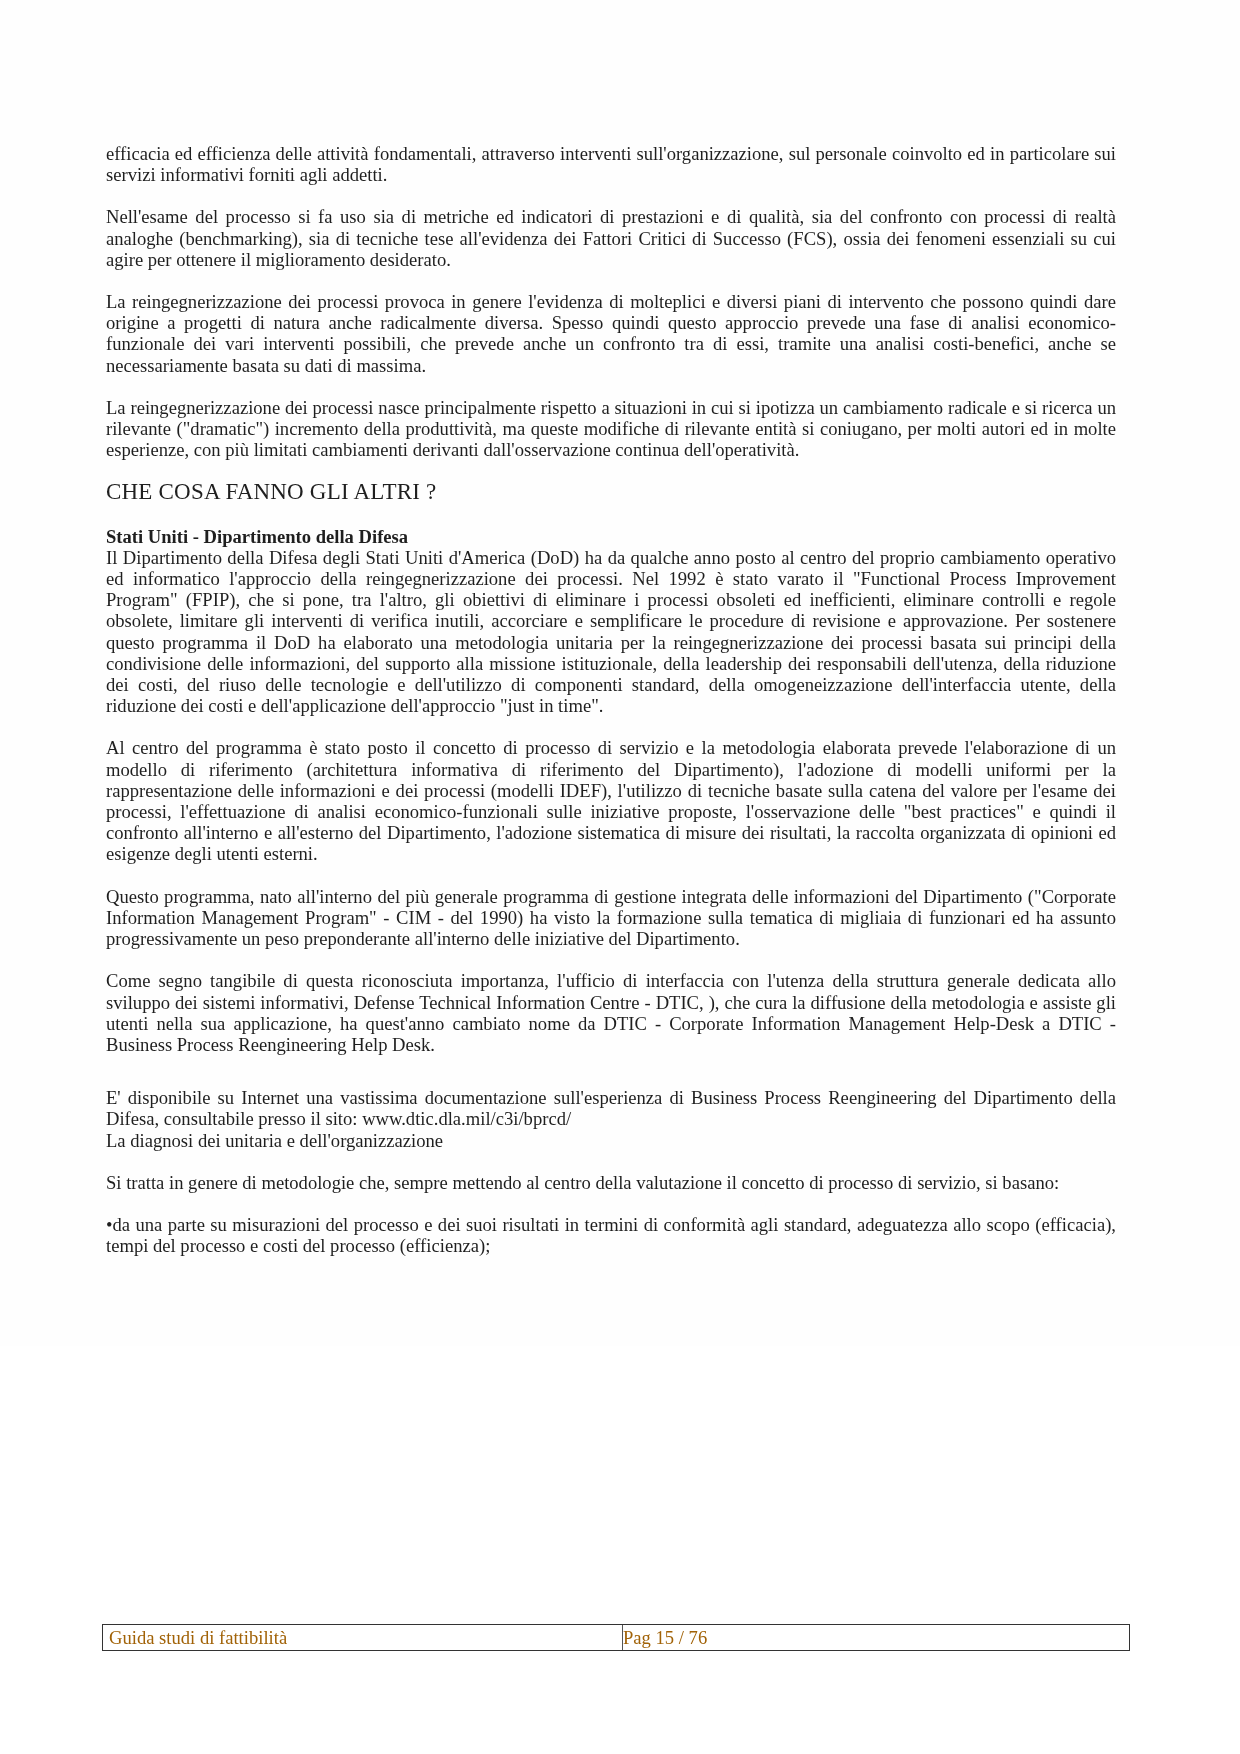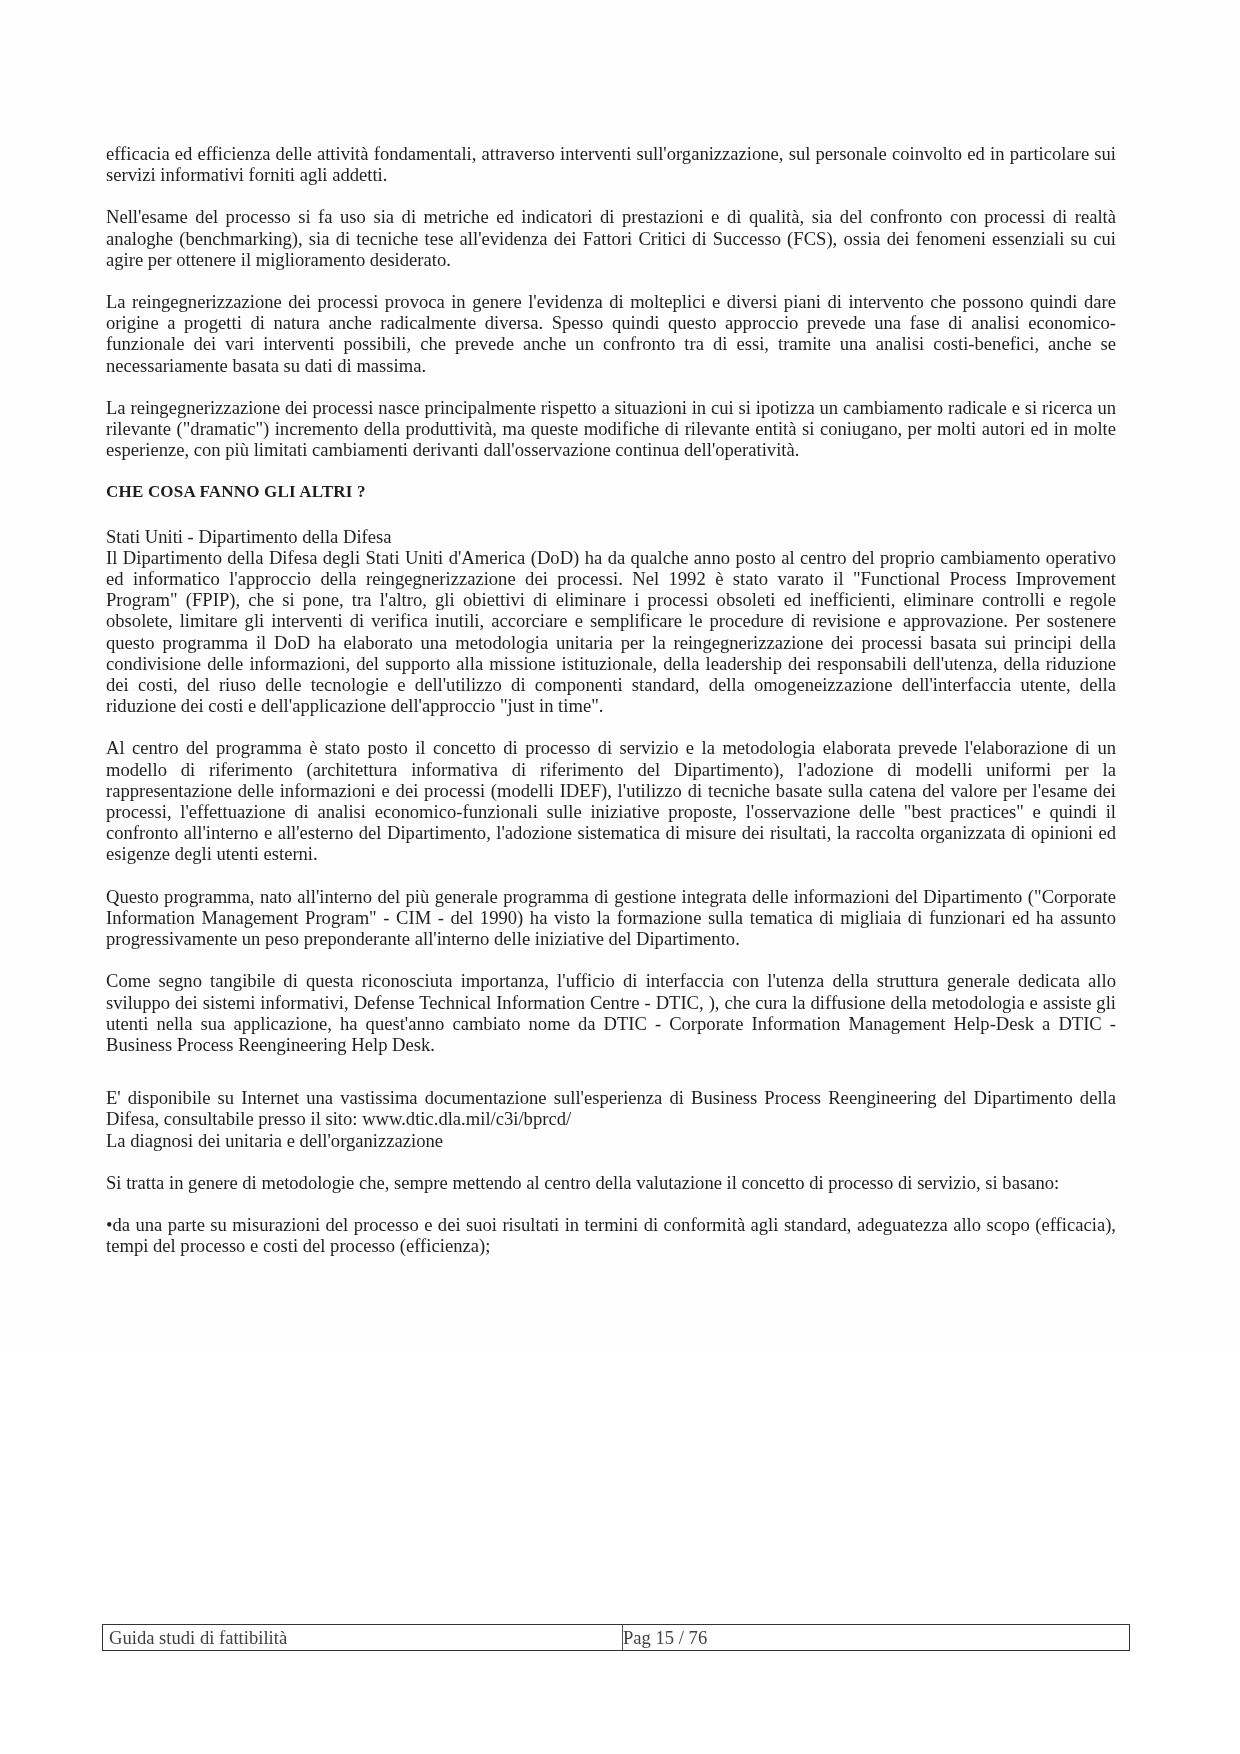--- a/index.html
+++ b/index.html
@@ -10,27 +10,27 @@
     font-family: "Liberation Serif", "DejaVu Serif", serif;
     color: #1f1f1f;
   }
   .content {
     position: absolute; left: 106px; top: 143px; width: 1010px;
     font-size: 18.6px; line-height: 21.2px;
   }
   .content p { margin: 0 0 21px 0; text-align: justify; text-align-last: auto; }
   .content p.tight { margin-bottom: 0; margin-top: 32px; }
   .content h2 {
-    font-size: 17px; font-weight: bold; margin: 0 0 23px 0; letter-spacing: 0.2px;
+    font-size: 23px; font-weight: normal; margin: 0 0 23px 0; letter-spacing: 0.2px;
   }
-  .content h3 { font-size: 18.6px; font-weight: normal; margin: 0; }
+  .content h3 { font-size: 18.6px; font-weight: bold; margin: 0; }
   .footer {
     position: absolute; left: 102px; top: 1624px; width: 1026px; height: 25px;
     border: 1.5px solid #333; display: flex; font-size: 18.6px;
-    font-family: "Liberation Serif", "DejaVu Serif", serif; color: #404040;
+    font-family: "Liberation Serif", "DejaVu Serif", serif; color: #a16207;
   }
   .footer .left { width: 513px; border-right: 1.5px solid #555; padding-left: 6px; line-height: 25px; }
   .footer .right { flex: 1; text-align: left; padding-right: 8px; line-height: 25px; }
 </style>
 </head>
 <body>
 
 <div class="page">
   <div class="content">
     <p>efficacia ed efficienza delle attività fondamentali, attraverso interventi sull'organizzazione, sul personale coinvolto ed in particolare sui servizi informativi forniti agli addetti.</p>

